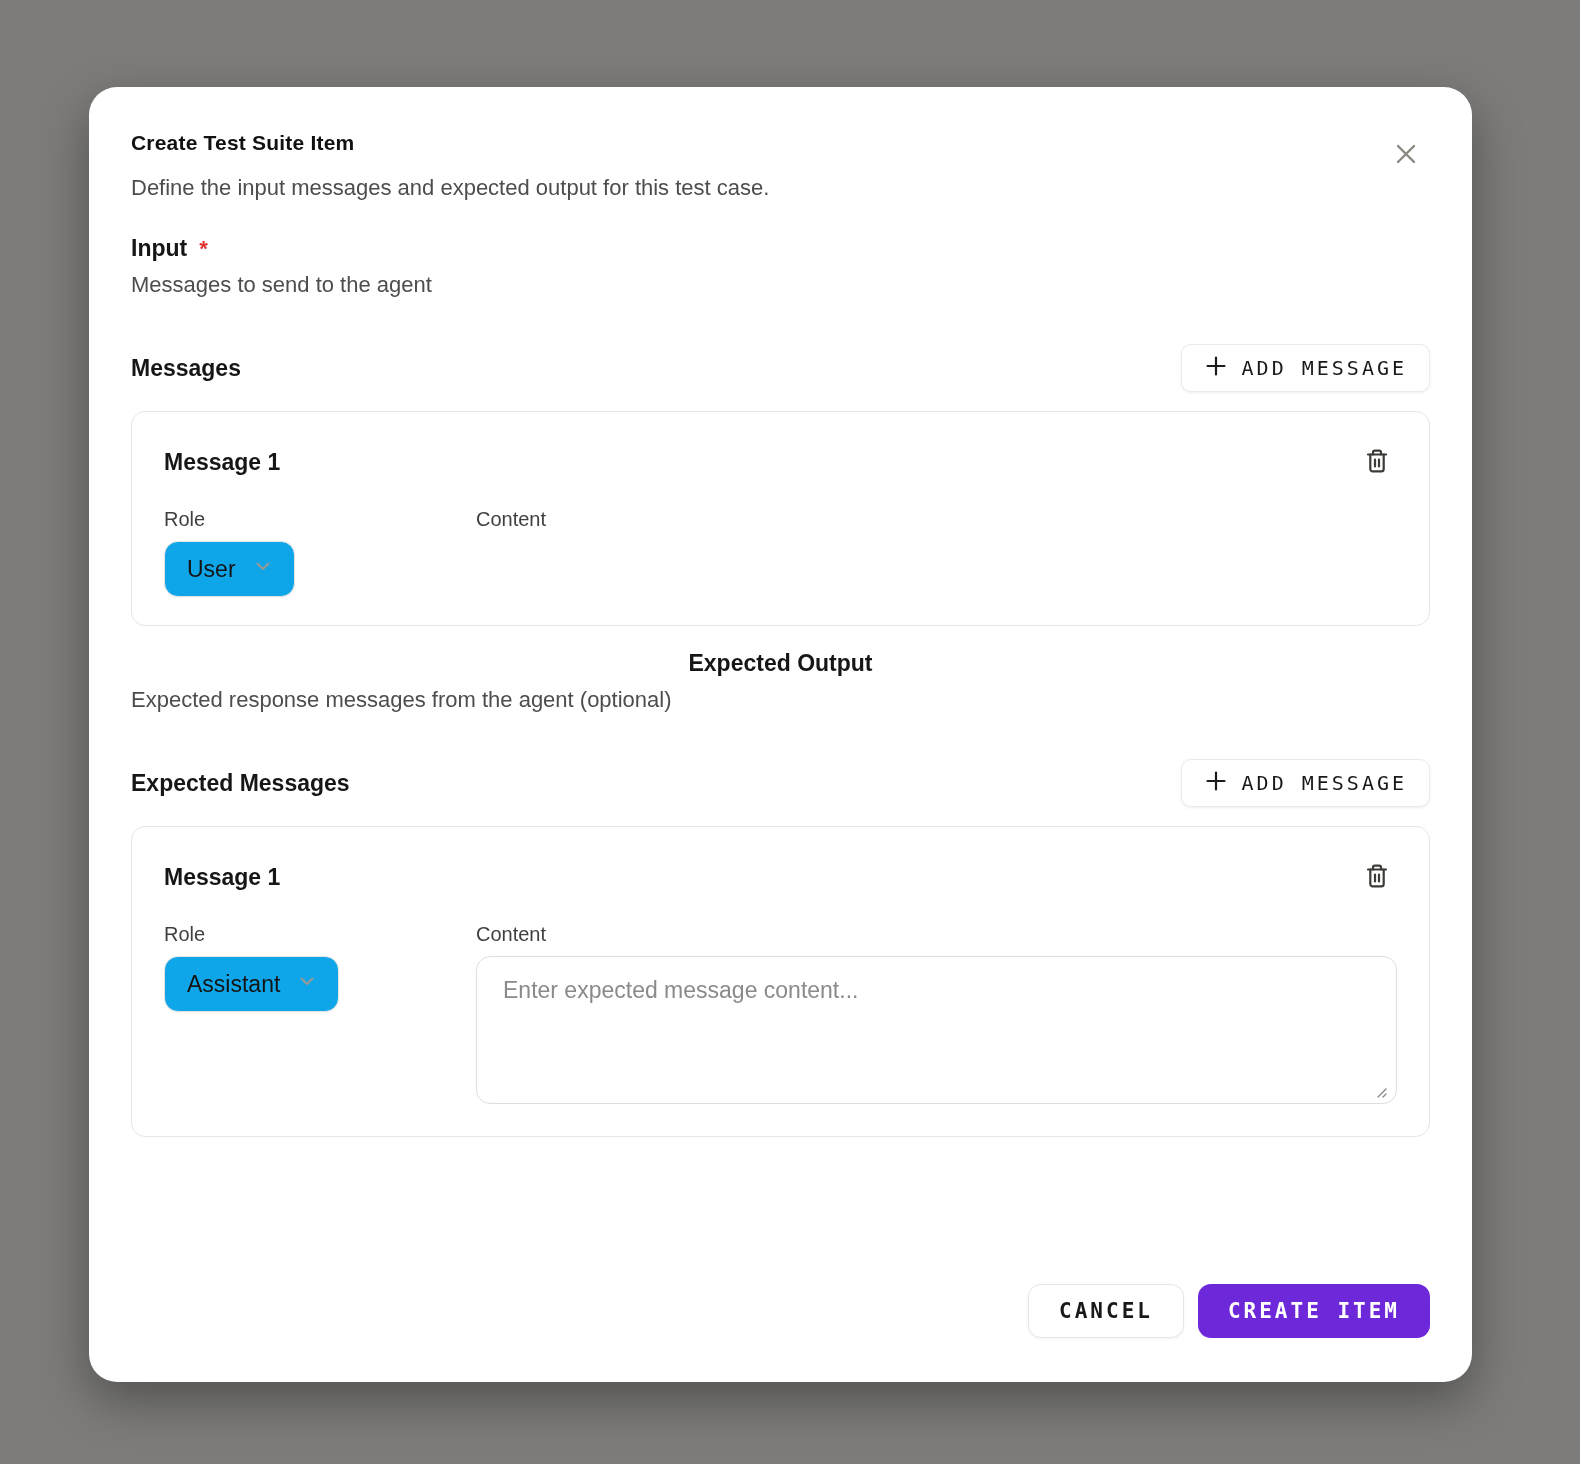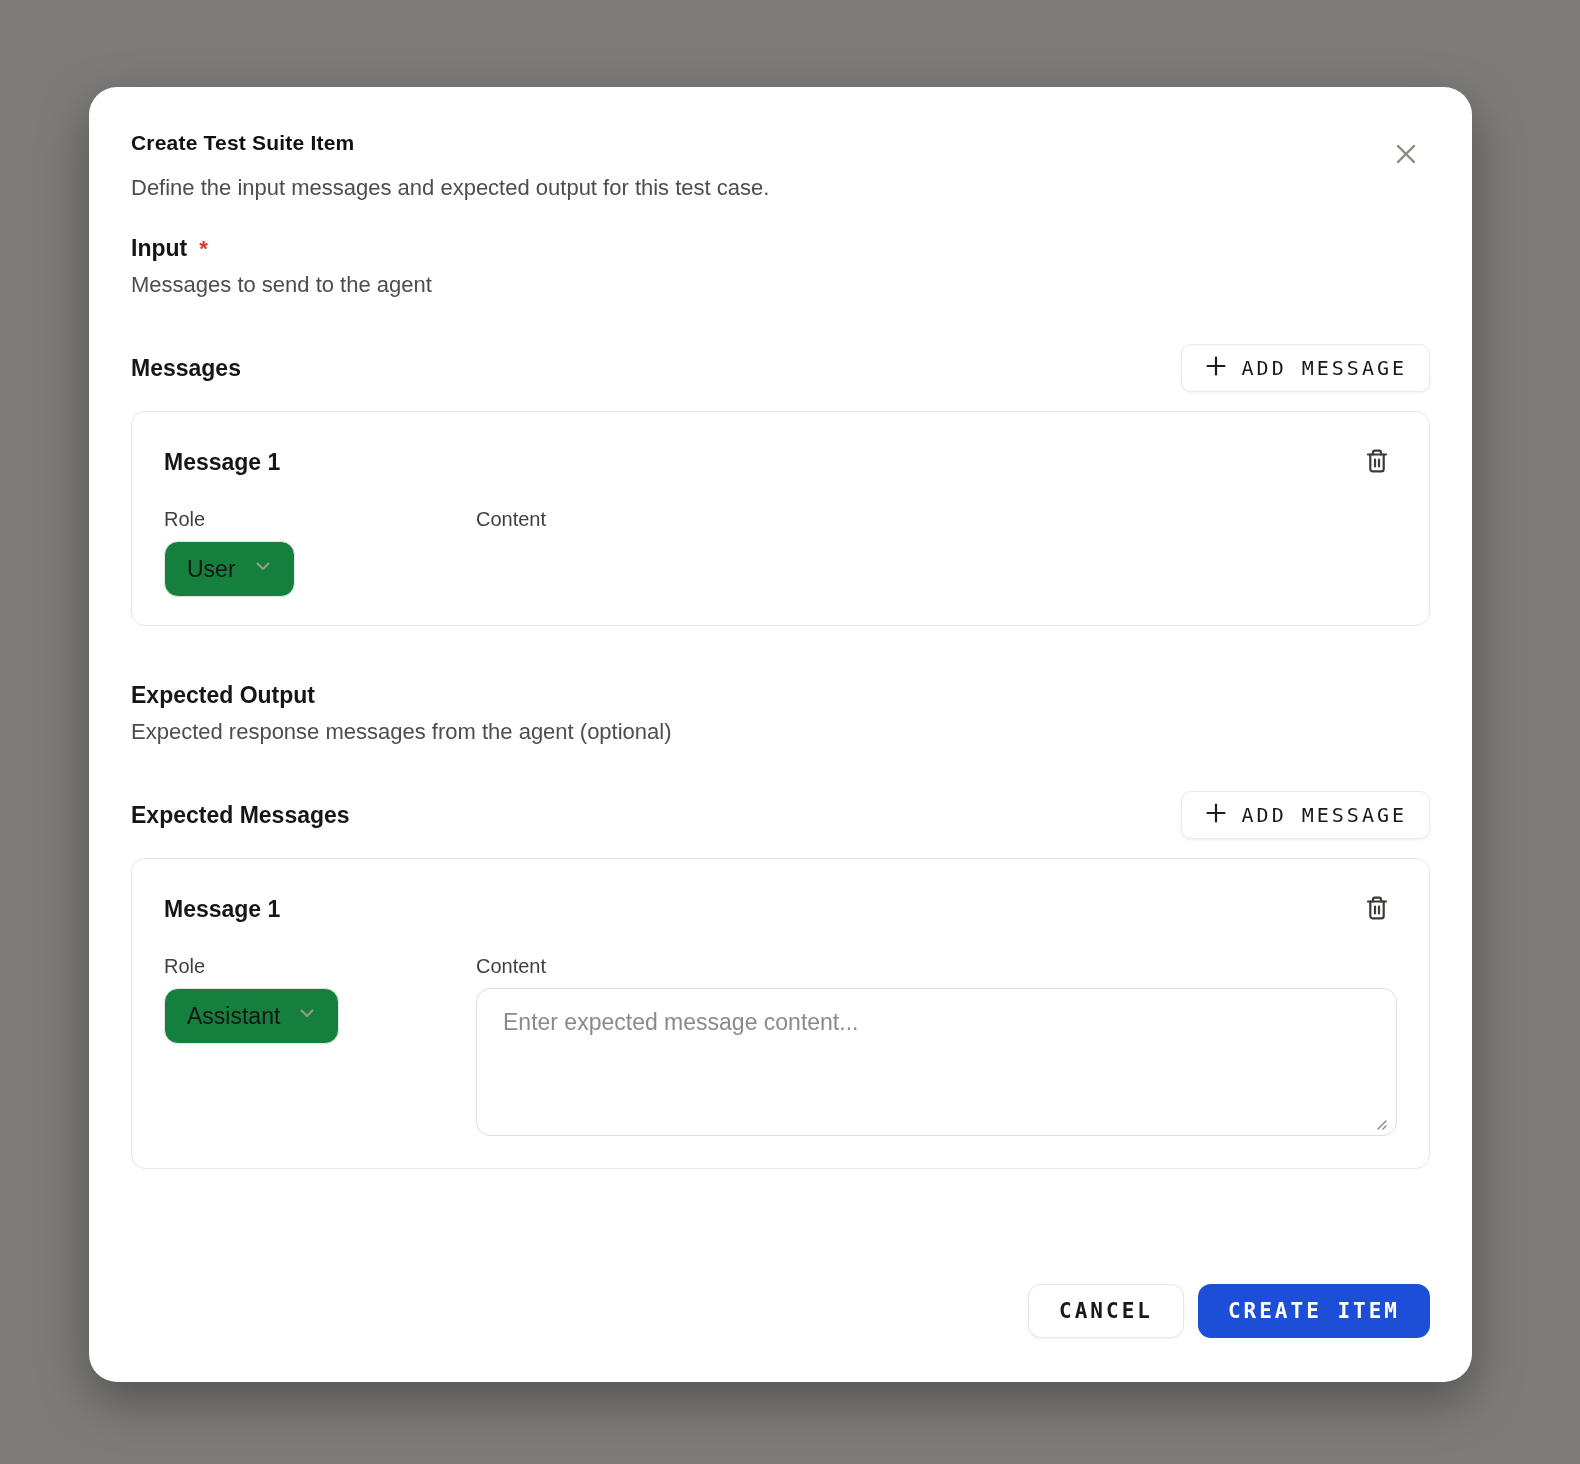--- a/index.html
+++ b/index.html
@@ -134,21 +134,21 @@
     margin-bottom: 10px;
   }
   .select-box {
     display: inline-flex;
     align-items: center;
     gap: 16px;
     height: 56px;
     padding: 0 20px 0 22px;
     border: 1px solid #e4e4e4;
     border-radius: 14px;
-    background: #15803d;
+    background: #0ea5e9;
     box-shadow: 0 1px 2px rgba(0,0,0,0.04);
     font-size: 23px;
     color: #141414;
     cursor: pointer;
   }
   .textarea-wrap { position: relative; }
   textarea.content-area {
     width: 100%;
     height: 148px;
     border: 1px solid #dedede;
@@ -165,21 +165,21 @@
   textarea.focused {
     border: 1px solid #a9a7a2;
     box-shadow: 0 0 0 4px #cfcdc7;
   }
   .resize-grip {
     position: absolute;
     right: 9px; bottom: 9px;
     width: 14px; height: 14px;
     pointer-events: none;
   }
-  .section-gap { margin-top: 56px; }
+  .section-gap { margin-top: 24px; justify-content: center; }
   .modal-footer {
     margin-top: auto;
     display: flex;
     justify-content: flex-end;
     align-items: center;
     gap: 14px;
   }
   .cancel-btn {
     height: 54px;
     padding: 0 30px;
@@ -187,21 +187,21 @@
     border: 1px solid #e6e6e6;
     border-radius: 13px;
     box-shadow: 0 1px 3px rgba(0,0,0,0.06);
     font-size: 21px;
     font-weight: 700;
     color: #191919;
   }
   .create-btn {
     height: 54px;
     padding: 0 30px;
-    background: #1d4ed8;
+    background: #6d28d9;
     border: none;
     border-radius: 13px;
     font-size: 21px;
     font-weight: 700;
     color: #ffffff;
   }
 </style>
 </head>
 <body>
 

